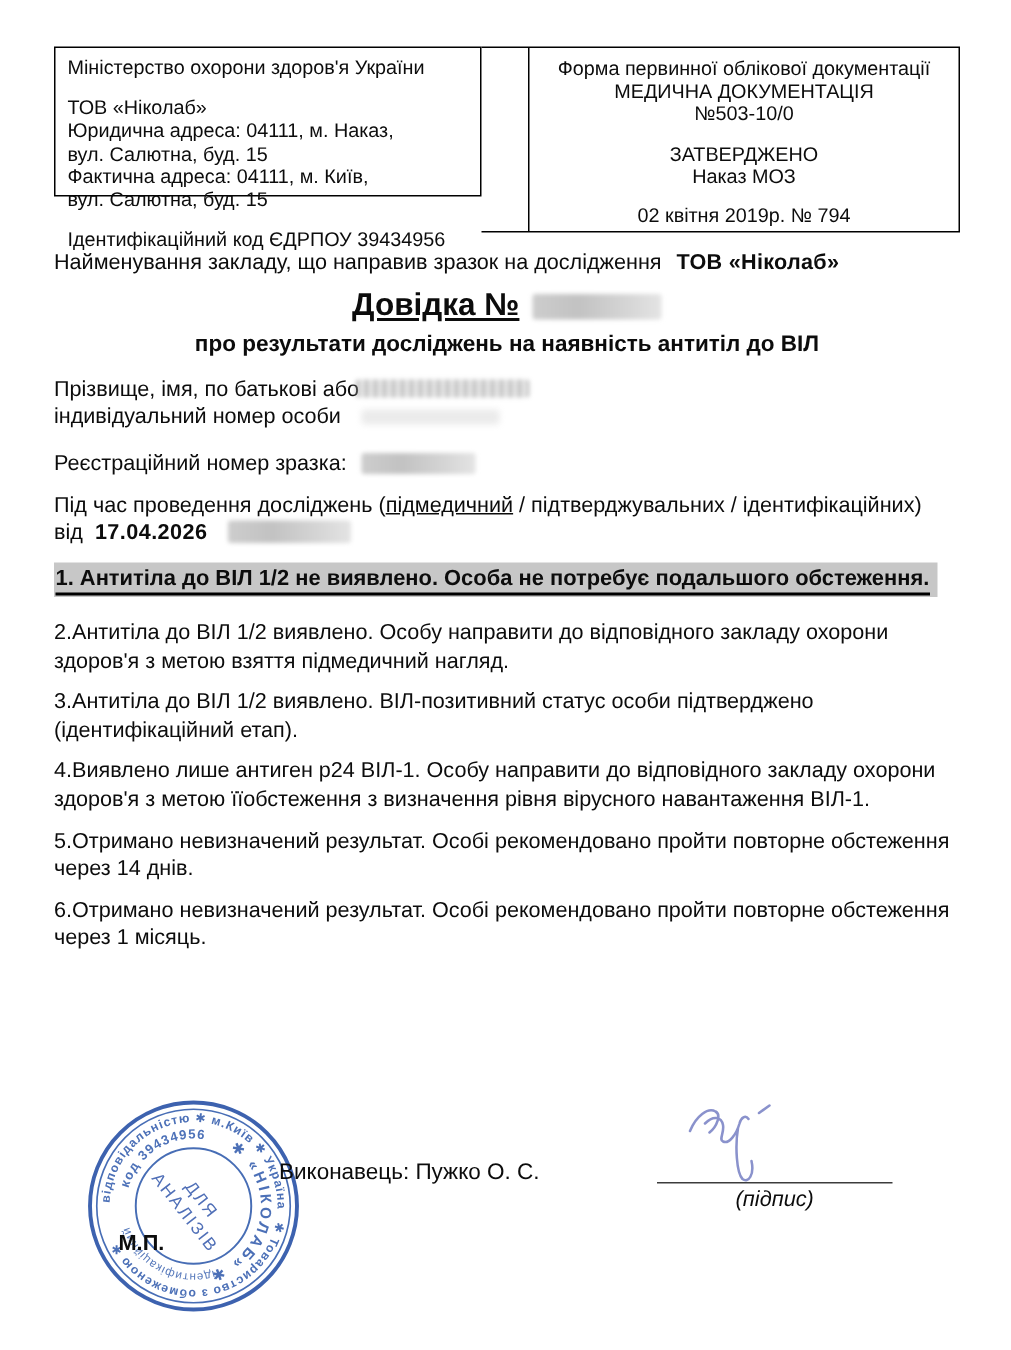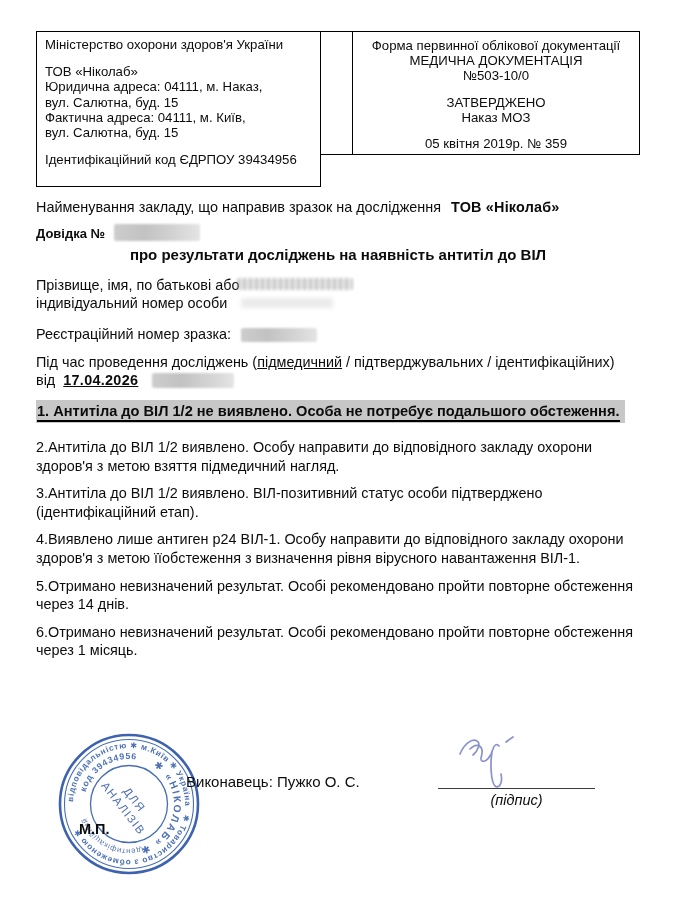--- a/index.html
+++ b/index.html
@@ -7,53 +7,53 @@
     width:674px;height:900px;background:#ffffff;
     font-family:"Liberation Sans","DejaVu Sans",sans-serif;
     color:#0c0c0c;
   }
   .page{position:relative;width:674px;height:900px;background:#fff;overflow:hidden;}
   .content{position:absolute;left:36px;top:31px;width:604px;}
 
   
   .hdr-table{display:flex;align-items:stretch;}
   .hdr-cell{box-sizing:border-box;border:1.6px solid #000;}
-  .hdr-left{width:285px;padding:5px 8px 4px 8px;font-size:13.2px;line-height:15.2px;height:156px;}
+  .hdr-left{width:285px;padding:5px 8px 4px 8px;font-size:13.2px;line-height:15.2px;height:100px;}
   .hdr-mid{width:31px;border-left:none;border-right:none;height:124px;
            border-top:1.6px solid #000;border-bottom:1.6px solid #000;box-sizing:border-box;}
   .hdr-right{width:288px;padding:6px 6px 4px 6px;font-size:13.2px;line-height:15.2px;
              text-align:center;height:124px;}
   .gap-lg{height:12px;}
   .gap-md{height:11px;}
 
   .facility-line{margin-top:12px;font-size:14.4px;}
   .facility-line b{margin-left:10px;letter-spacing:.2px;}
 
-  .doc-title{margin-top:9px;text-align:left;font-size:13px;font-weight:bold;}
+  .doc-title{margin-top:9px;text-align:center;font-size:21px;font-weight:bold;text-decoration:underline;}
   .doc-subtitle{margin-top:5px;text-align:center;font-size:15px;font-weight:bold;}
 
   .redact{display:inline-block;vertical-align:-3px;border-radius:2px;
           background:linear-gradient(90deg,#cdcdcd 0%,#c2c2c2 35%,#d6d6d6 75%,#e4e4e4 100%);
           filter:blur(1.3px);}
   .redact-title{width:86px;height:17px;margin-left:9px;}
   .redact-reg{width:76px;height:14px;margin-left:10px;}
   .redact-date{width:82px;height:15px;margin-left:14px;}
 
   .name-block{position:relative;margin-top:13px;font-size:14.4px;line-height:18px;}
   .redact-name1{position:absolute;left:201px;top:2px;width:116px;height:12px;border-radius:2px;
      background:repeating-linear-gradient(90deg,#9a9a9a 0 3px,#d8d8d8 3px 6px);
      filter:blur(1.4px);opacity:.55;}
   .redact-name2{position:absolute;left:205px;top:22px;width:92px;height:10px;border-radius:2px;
      background:#bdbdbd;filter:blur(2px);opacity:.3;}
 
   .reg-line{margin-top:14px;font-size:14.4px;}
   .research-line{margin-top:11px;font-size:14.4px;line-height:18px;}
   .u{text-decoration:underline;}
   .date-line{margin-top:1px;font-size:14.4px;}
-  .date-line b{margin-left:8px;letter-spacing:.3px;text-decoration:underline;}
+  .date-line b{margin-left:8px;letter-spacing:.3px;}
 
   .highlight{margin-top:12px;width:fit-content;background:#c7c7c7;
              padding:2px 5px 3px 1px;}
   .highlight span{font-weight:bold;font-size:14.6px;border-bottom:2px solid #000;
                   padding-bottom:1px;}
 
   .results p{margin:0 0 9px 0;font-size:14.4px;line-height:18.6px;}
   .results{margin-top:15px;width:604px;}
 
   
@@ -85,21 +85,21 @@
       </div>
       <div class="hdr-cell hdr-mid"></div>
       <div class="hdr-cell hdr-right">
         <div>Форма первинної облікової документації</div>
         <div>МЕДИЧНА ДОКУМЕНТАЦІЯ</div>
         <div>№503-10/0</div>
         <div class="gap-md"></div>
         <div>ЗАТВЕРДЖЕНО</div>
         <div>Наказ МОЗ</div>
         <div class="gap-md"></div>
-        <div>05 квітня 2019р. № 359</div>
+        <div>02 квітня 2019р. № 794</div>
       </div>
     </div>
 
     <div class="facility-line">
       <span>Найменування закладу, що направив зразок на дослідження</span><b>ТОВ «Ніколаб»</b>
     </div>
 
     <div class="doc-title">
       <span>Довідка №</span><span class="redact redact-title"></span>
     </div>

